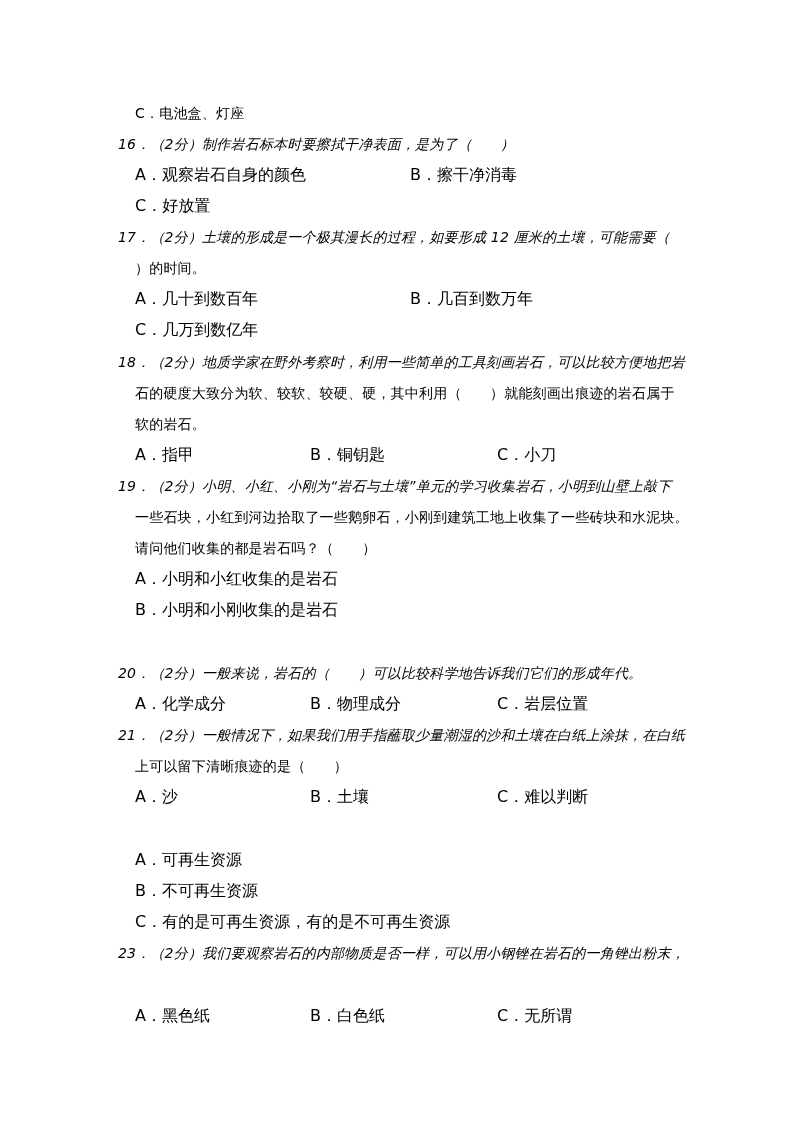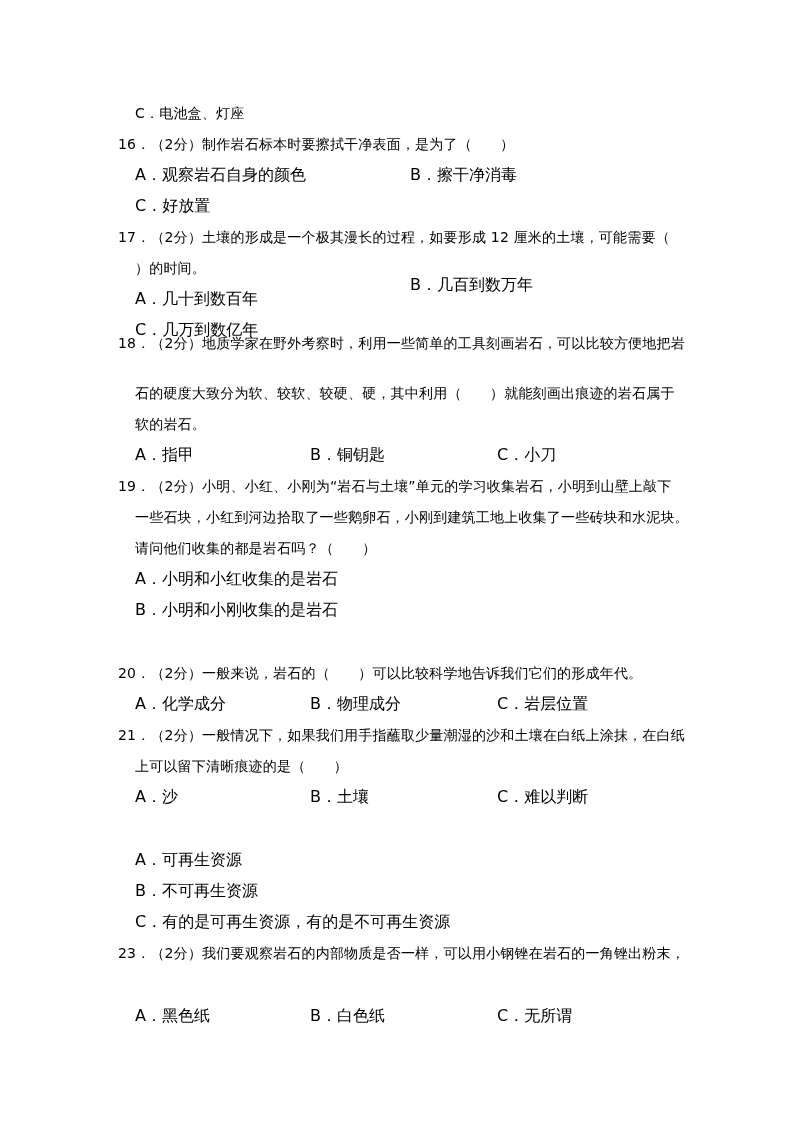--- a/index.html
+++ b/index.html
@@ -1,42 +1,42 @@
 <!DOCTYPE html>
 <html><head>
   <meta charset="utf-8">
   <style>
     html, body { margin: 0; padding: 0; background: #ffffff; }
     body { width: 794px; height: 1123px; position: relative; overflow: hidden;
            font-family: "DejaVu Sans", sans-serif; color: #000; }
     .page { position: absolute; left: 0; top: 0; width: 698px; height: 1123px; }
     .line { position: absolute; font-size: 14px; line-height: 18px; white-space: nowrap; letter-spacing: 0.2px; }
-    .q { left: 118px; }
+    .q { left: 118px; font-style: italic; }
     .ind { left: 135px; }
     .opt { position: absolute; font-size: 16px; line-height: 18px; white-space: nowrap; }
   </style>
 </head>
 <body>
 
 <div class="page">
 
   <div class="line ind" style="top:104px"><span>C．</span><span>电池盒、灯座</span></div>
 
   <div class="line q" style="top:135px">16．（2分）制作岩石标本时要擦拭干净表面，是为了（　　）</div>
   <div class="opt" style="left:135px;top:166px"><span>A．</span><span>观察岩石自身的颜色</span></div>
   <div class="opt" style="left:410px;top:166px"><span>B．</span><span>擦干净消毒</span></div>
   <div class="opt" style="left:135px;top:197px"><span>C．</span><span>好放置</span></div>
 
   <div class="line q" style="top:228px">17．（2分）土壤的形成是一个极其漫长的过程，如要形成 12 厘米的土壤，可能需要（</div>
   <div class="line ind" style="top:259px">）的时间。</div>
   <div class="opt" style="left:135px;top:290px"><span>A．</span><span>几十到数百年</span></div>
-  <div class="opt" style="left:410px;top:276px"><span>B．</span><span>几百到数万年</span></div>
+  <div class="opt" style="left:410px;top:290px"><span>B．</span><span>几百到数万年</span></div>
   <div class="opt" style="left:135px;top:321px"><span>C．</span><span>几万到数亿年</span></div>
 
-  <div class="line q" style="top:334px">18．（2分）地质学家在野外考察时，利用一些简单的工具刻画岩石，可以比较方便地把岩</div>
+  <div class="line q" style="top:353px">18．（2分）地质学家在野外考察时，利用一些简单的工具刻画岩石，可以比较方便地把岩</div>
   <div class="line ind" style="top:384px">石的硬度大致分为软、较软、较硬、硬，其中利用（　　）就能刻画出痕迹的岩石属于</div>
   <div class="line ind" style="top:415px">软的岩石。</div>
   <div class="opt" style="left:135px;top:446px"><span>A．</span><span>指甲</span></div>
   <div class="opt" style="left:310px;top:446px"><span>B．</span><span>铜钥匙</span></div>
   <div class="opt" style="left:497px;top:446px"><span>C．</span><span>小刀</span></div>
 
   <div class="line q" style="top:477px">19．（2分）小明、小红、小刚为“岩石与土壤”单元的学习收集岩石，小明到山壁上敲下</div>
   <div class="line ind" style="top:539px">请问他们收集的都是岩石吗？（　　）</div>
   <div class="line ind" style="top:508px">一些石块，小红到河边拾取了一些鹅卵石，小刚到建筑工地上收集了一些砖块和水泥块。</div>
   <div class="opt" style="left:135px;top:570px"><span>A．</span><span>小明和小红收集的是岩石</span></div>

